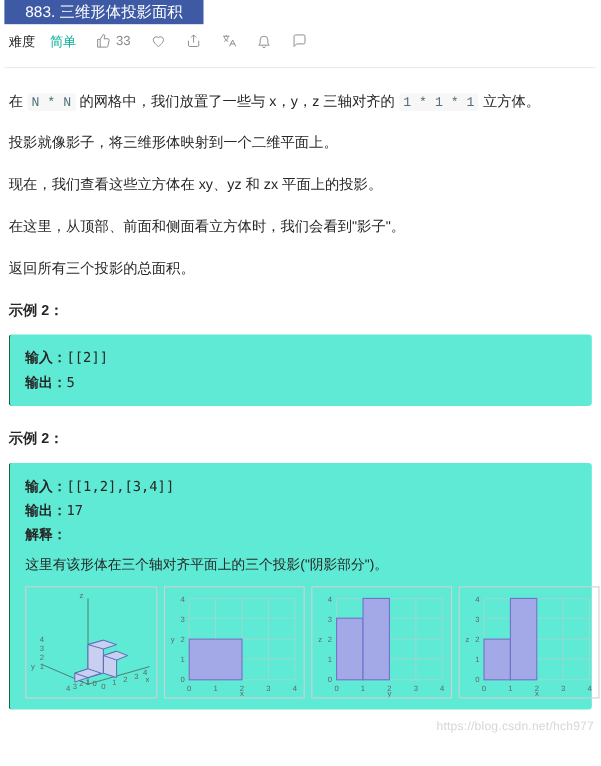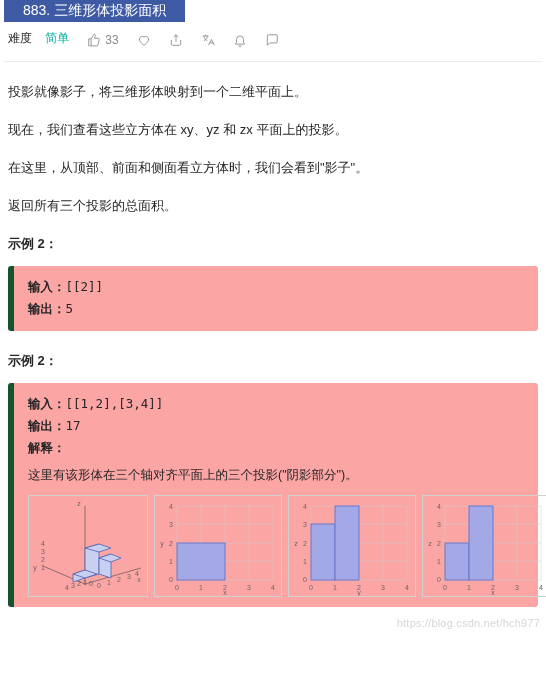--- a/index.html
+++ b/index.html
@@ -14,21 +14,21 @@
   }
   .title {
     background: #3e5aa5;
     color: #fff;
     font-size: 14px;
     padding: 2px 19px;
     display: inline-block;
   }
   .meta-row {
     display: flex;
-    align-items: flex-end;
+    align-items: flex-start;
     gap: 18px;
     padding: 8px 4px 14px 4px;
     font-size: 12px;
     color: #8a8a8a;
     border-bottom: 1px solid #ececec;
   }
   .meta-row .diff-label { color: #262626; }
   .meta-row .diff-value { color: #00af9b; }
   .meta-icon { display: inline-flex; align-items: center; gap: 4px; }
   .meta-icon svg { width: 14px; height: 14px; fill: none; stroke: #8a8a8a; stroke-width: 1.5; }
@@ -37,25 +37,25 @@
   code.inline {
     font-family: "SFMono-Regular", Consolas, "Liberation Mono", Menlo, monospace;
     background: #f7f7f7;
     color: #546e7a;
     padding: 1px 4px;
     border-radius: 3px;
     font-size: 12px;
   }
   .section-title { font-weight: 600; margin: 8px 0 10px 0; font-size: 13px; }
   .example-box {
-    background: #fca5a5;
+    background: #5eead4;
     border-radius: 3px;
     padding: 10px 14px;
     margin-bottom: 18px;
-    border-left: 6px solid #14532d;
+    border-left: 1px solid #14532d;
   }
   .example-box .row { font-family: "SFMono-Regular", Consolas, monospace; font-size: 12.5px; line-height: 1.7; }
   .example-box .row strong { font-family: -apple-system, "Microsoft YaHei", sans-serif; font-weight: 600; }
   .example-box .explain { margin-top: 4px; font-size: 12.5px; }
   .figure-row { display: flex; gap: 6px; margin-top: 8px; }
   .fig { border: 1px solid #d0d0d0; }
   .fig svg { display: block; }
   .watermark {
     position: absolute;
     right: 6px;
@@ -105,20 +105,23 @@
       </svg>
   </span>
   <span class="meta-icon">
     <svg viewBox="0 0 24 24">
         <path d="M21 15a2 2 0 0 1-2 2H8l-4 4V5a2 2 0 0 1 2-2h13a2 2 0 0 1 2 2z"></path>
       </svg>
   </span>
 </div>
 
 <div class="content">
+  <p>
+    <span>在 </span><code class="inline">N * N</code><span> 的网格中，我们放置了一些与 x，y，z 三轴对齐的 </span><code class="inline">1 * 1 * 1</code><span> 立方体。</span>
+  </p>
   <p>投影就像影子，将三维形体映射到一个二维平面上。</p>
   <p>现在，我们查看这些立方体在 xy、yz 和 zx 平面上的投影。</p>
   <p>在这里，从顶部、前面和侧面看立方体时，我们会看到"影子"。</p>
   <p>返回所有三个投影的总面积。</p>
 
   <div class="section-title">示例 2：</div>
   <div class="example-box">
     <div class="row"><strong>输入：</strong><span>[[2]]</span></div>
     <div class="row"><strong>输出：</strong><span>5</span></div>
   </div>

